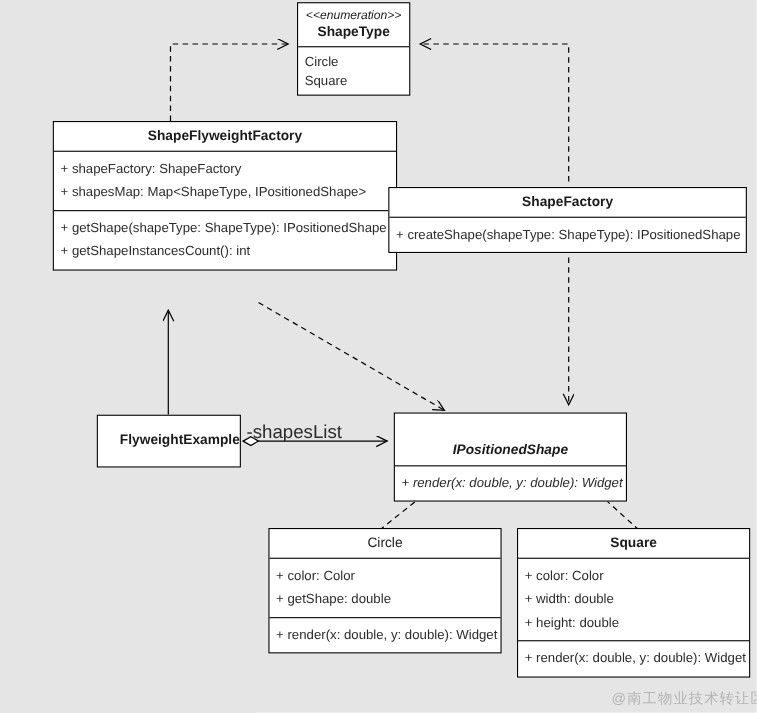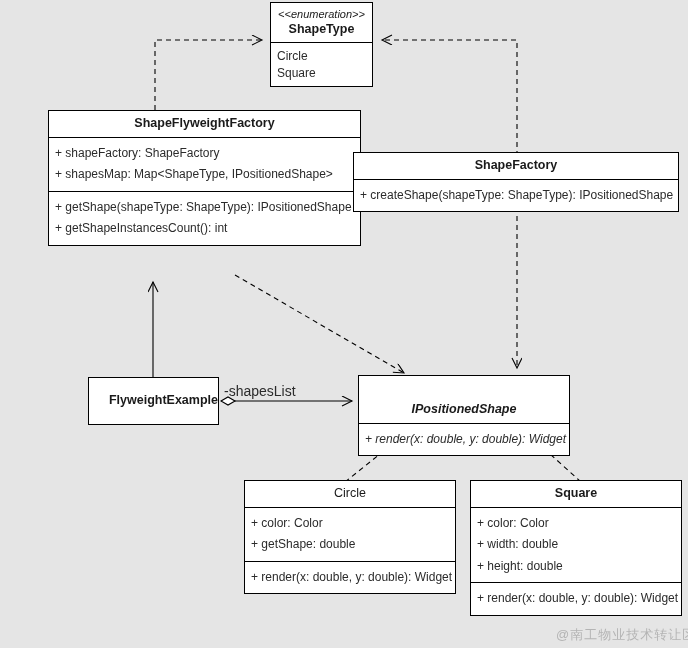--- a/index.html
+++ b/index.html
@@ -58,21 +58,21 @@
     font-size: 12px;
     color: #2b2b2b;
     line-height: 1.3;
     padding: 3px 0 3px 0;
     white-space: nowrap;
   }
   .uml-row.italic { font-style: italic; }
   .uml-row.tight { padding: 0; line-height: 1.35; }
   .edge-label {
     position: absolute;
-    font-size: 14px;
+    font-size: 17px;
     color: #2b2b2b;
     z-index: 6;
     white-space: nowrap;
   }
   .watermark {
     position: absolute;
     font-size: 13px;
     color: rgba(120,120,120,0.45);
     letter-spacing: 1px;
     z-index: 9;
@@ -154,21 +154,21 @@
     <div class="uml-compartment">
       <div class="uml-row">+ shapeFactory: ShapeFactory</div>
       <div class="uml-row">+ shapesMap: Map&lt;ShapeType, IPositionedShape&gt;</div>
     </div>
     <div class="uml-compartment">
       <div class="uml-row">+ getShape(shapeType: ShapeType): IPositionedShape</div>
       <div class="uml-row">+ getShapeInstancesCount(): int</div>
     </div>
   </div>
 
-  <div class="uml-box" style="left:353px; top:152px; width:326px;">
+  <div class="uml-box" style="left:353px; top:170px; width:326px;">
     <div class="uml-title bold">ShapeFactory</div>
     <div class="uml-compartment">
       <div class="uml-row">+ createShape(shapeType: ShapeType): IPositionedShape</div>
     </div>
   </div>
 
   <div class="uml-box" style="left:88px; top:377px; width:131px; height:48px; display:flex; align-items:center; justify-content:flex-end;">
     <div class="uml-title bold" style="padding:0;">FlyweightExample</div>
   </div>
 

